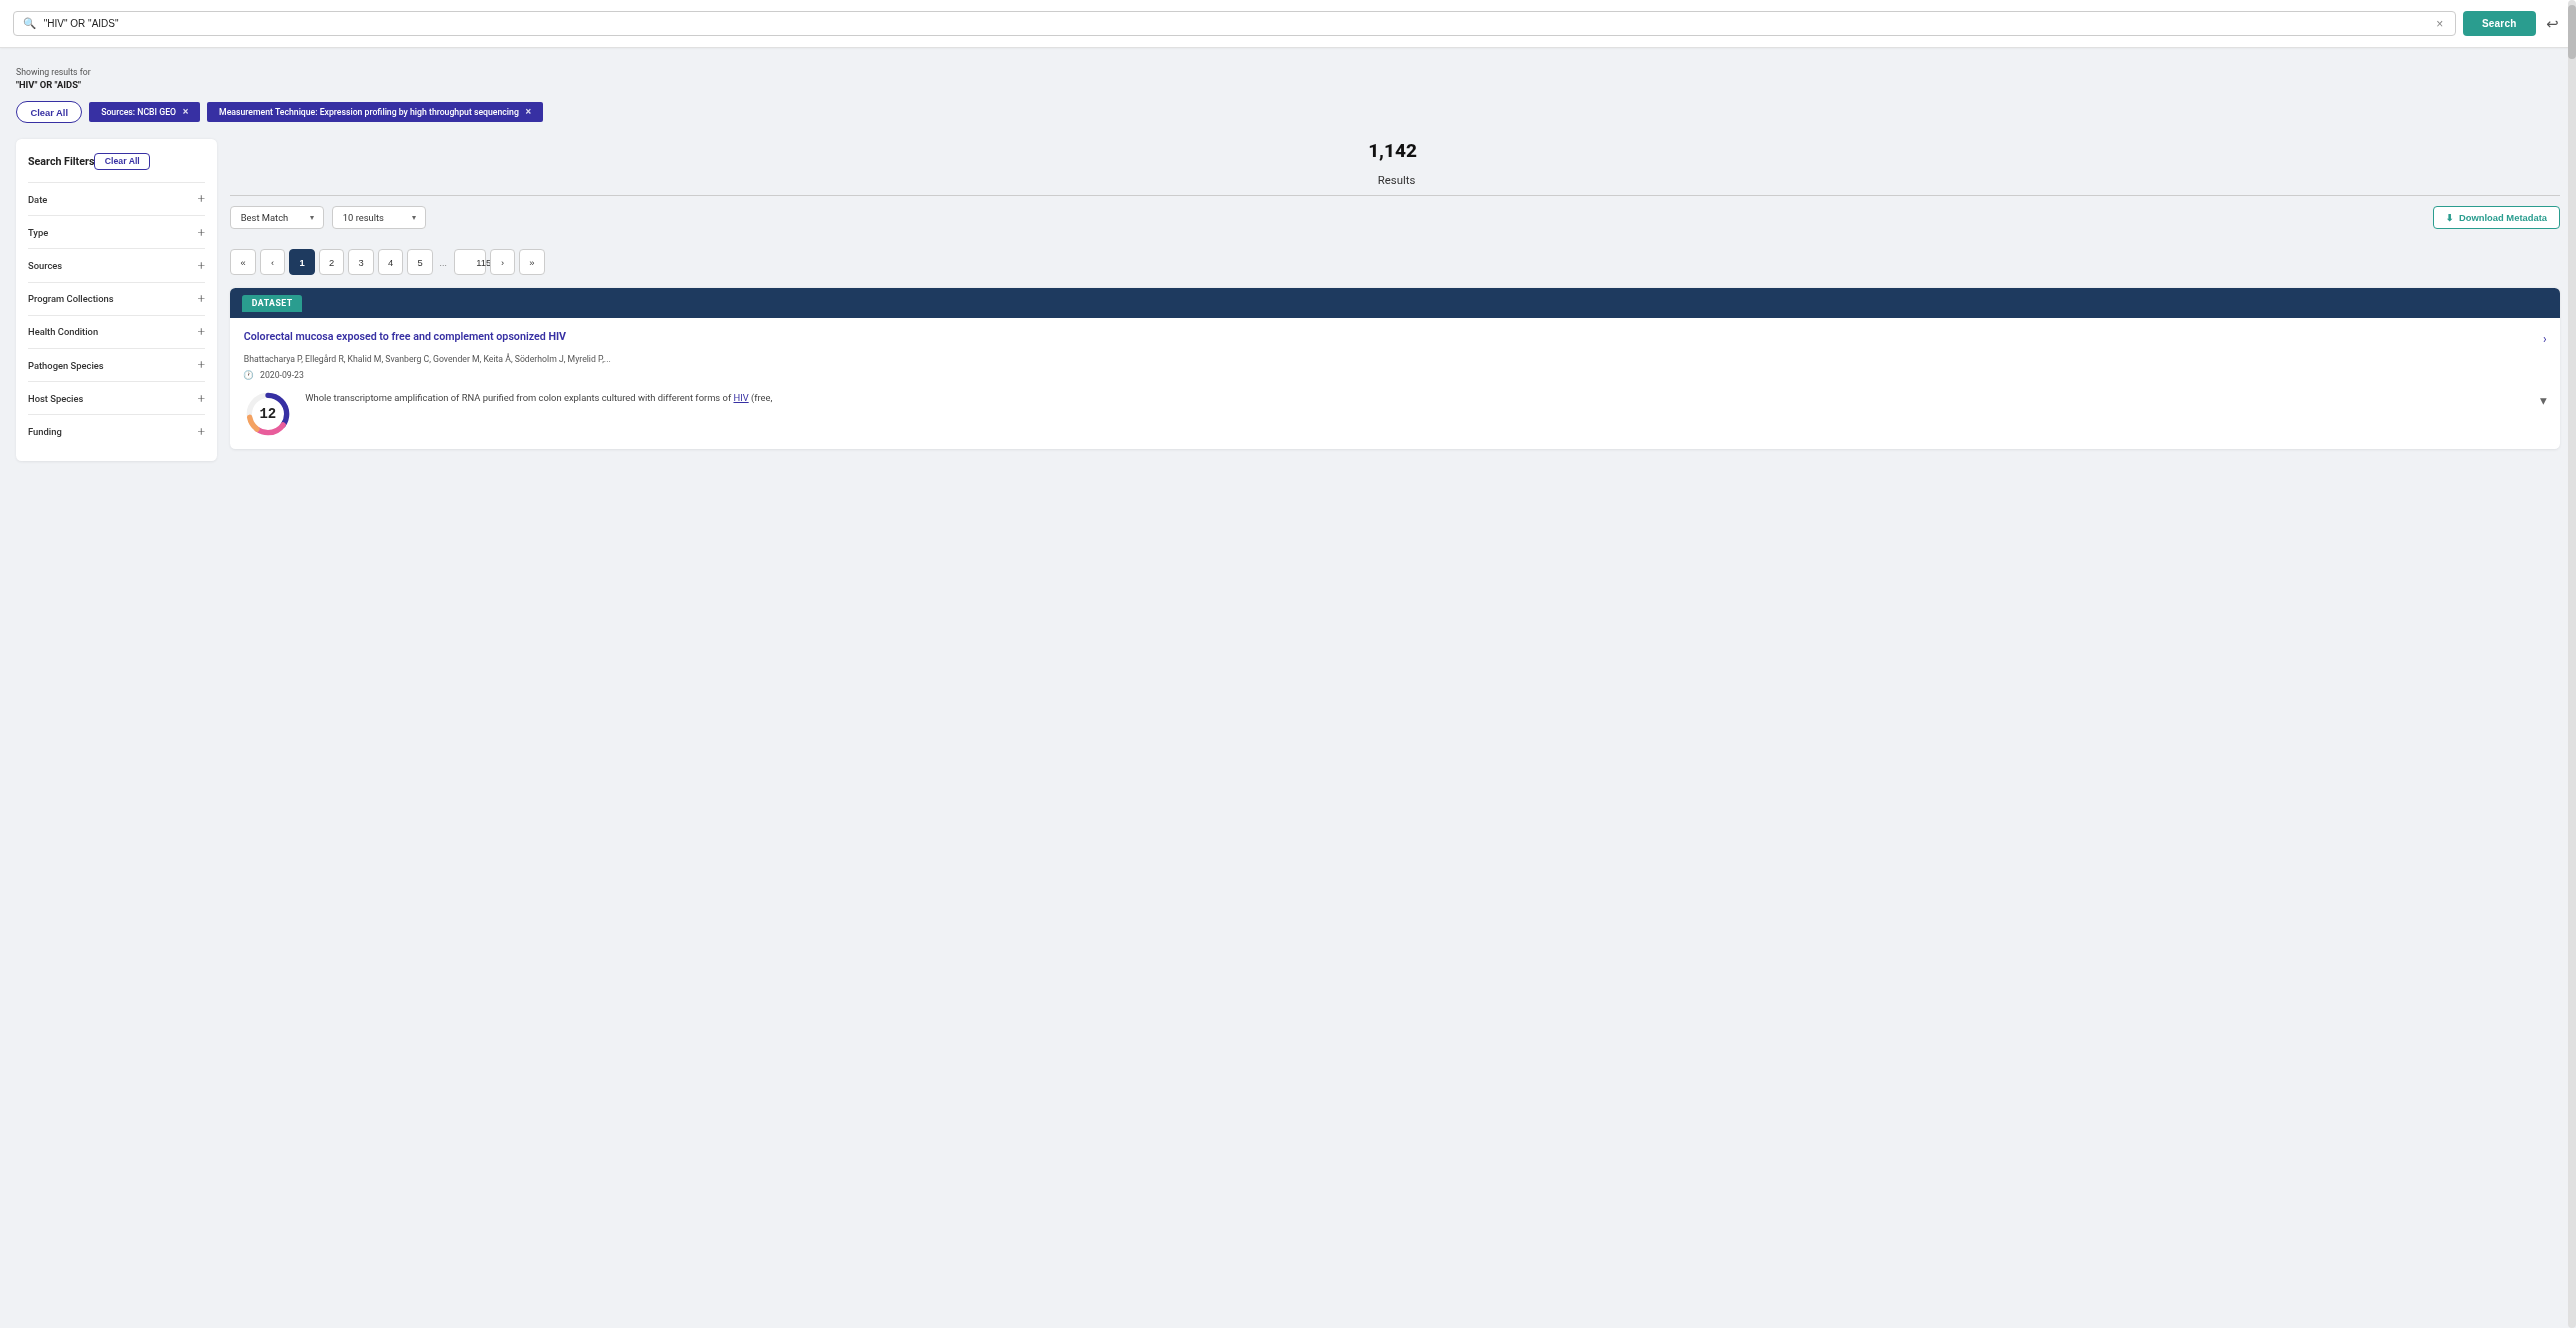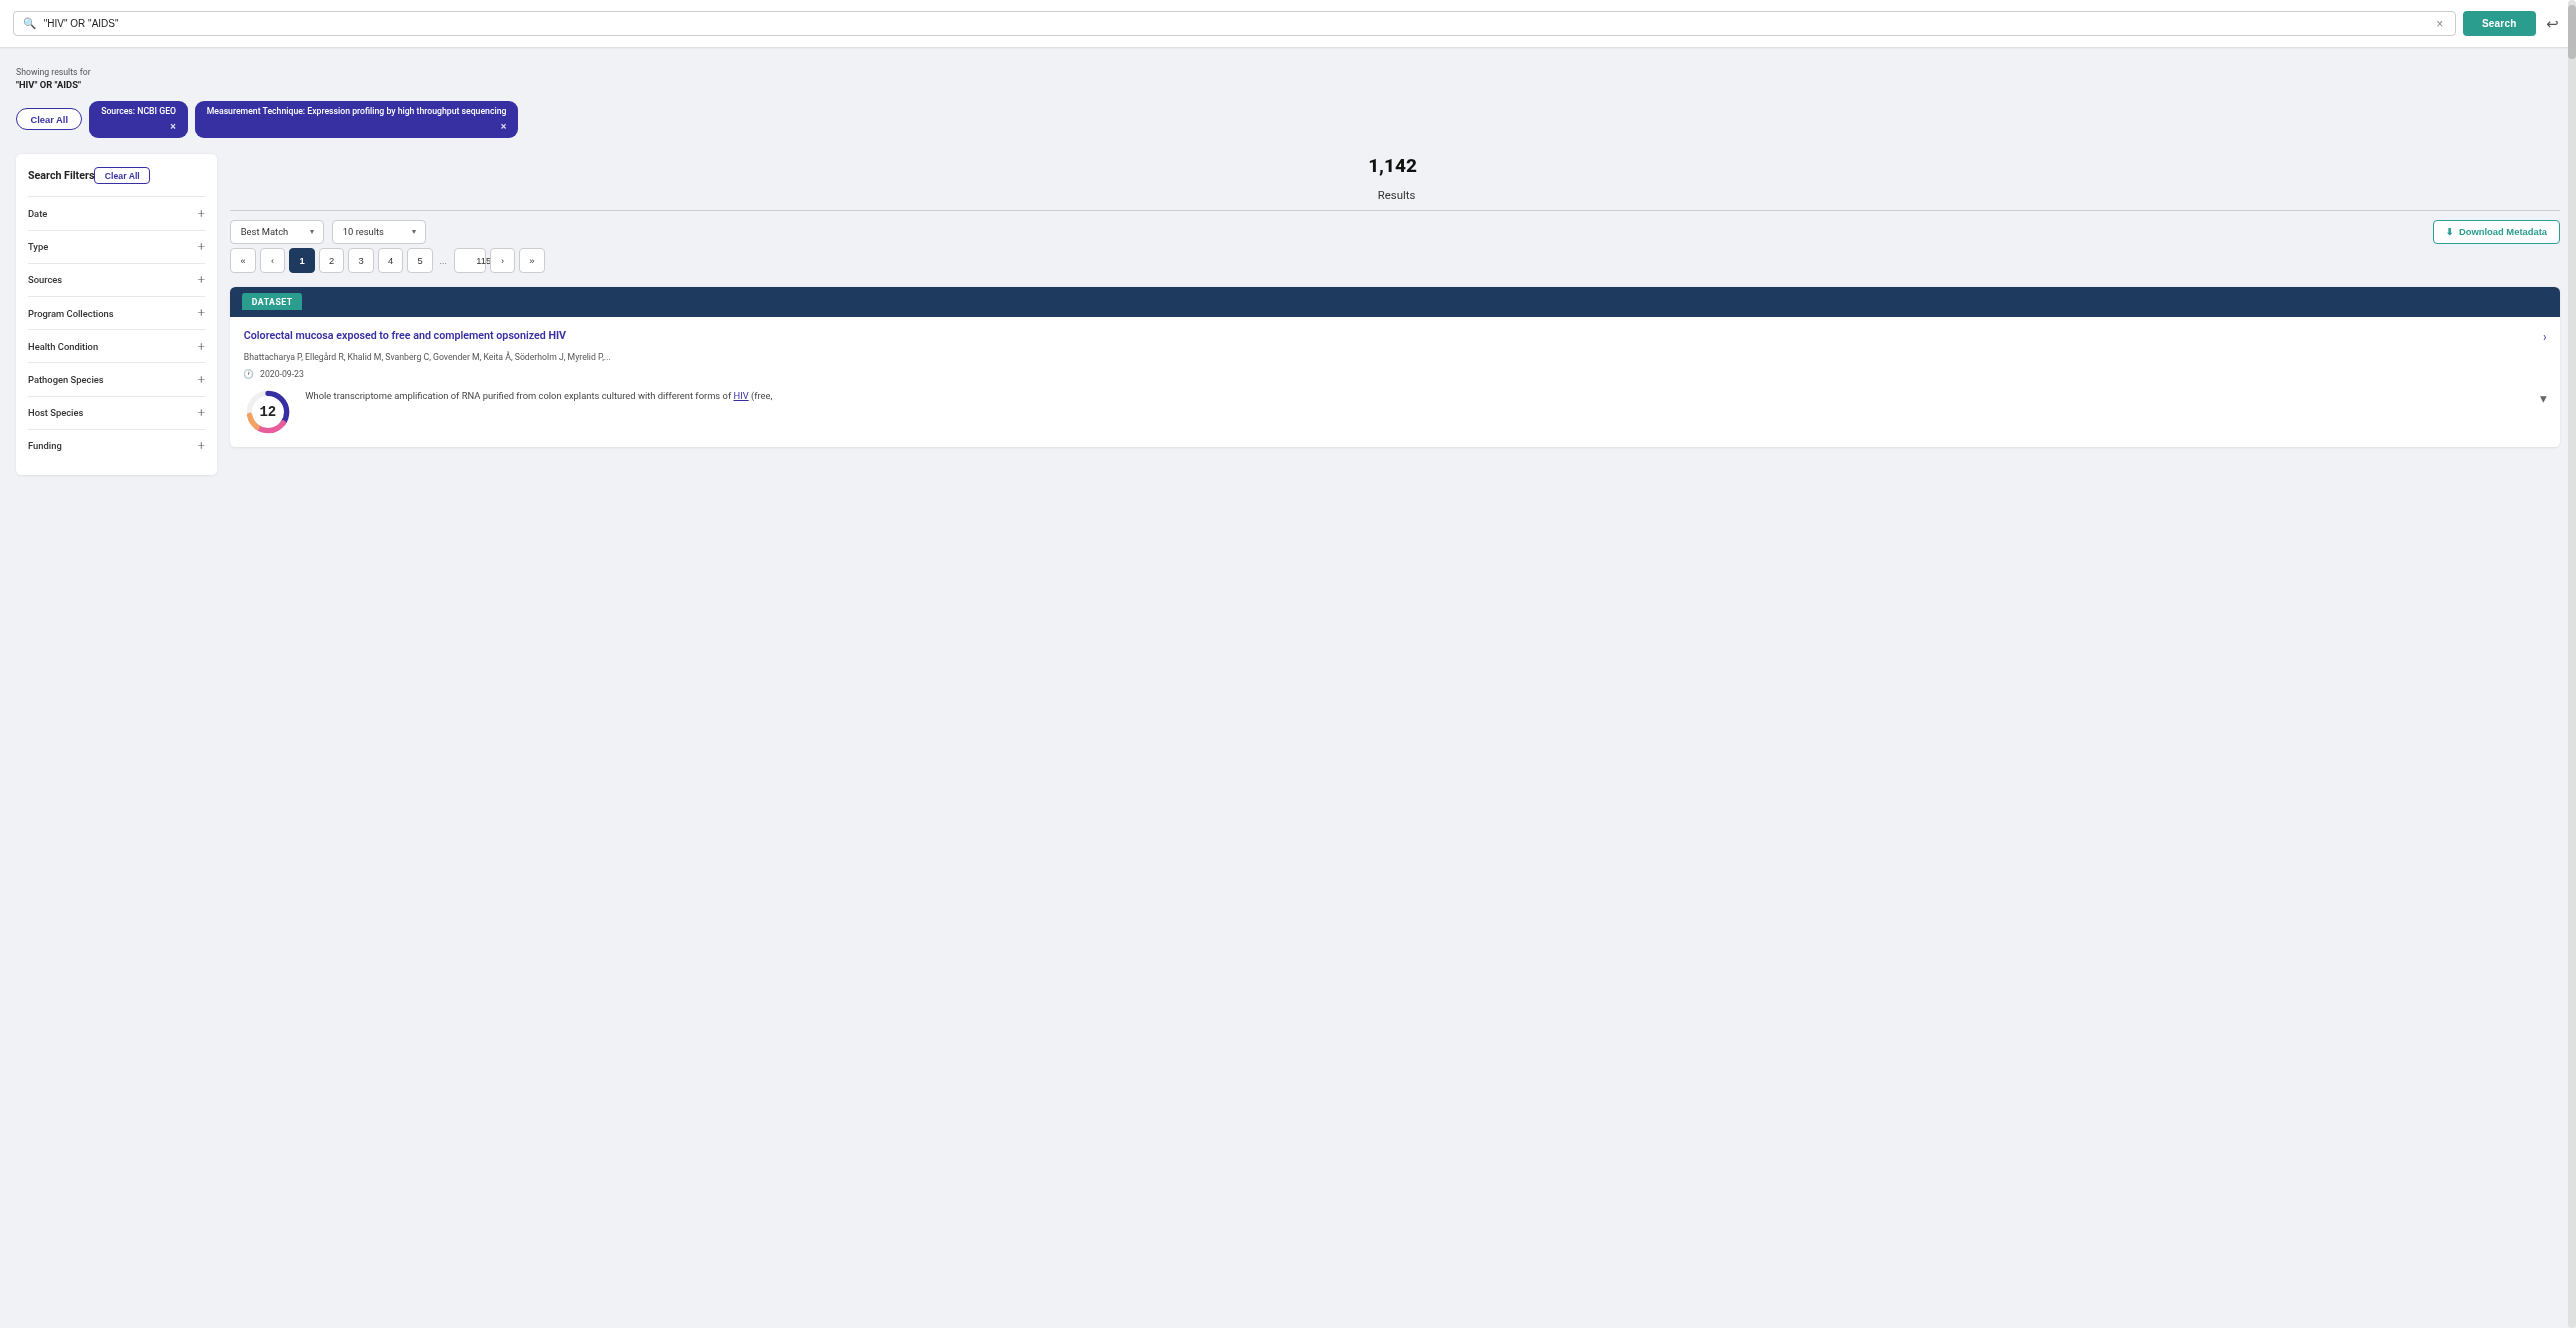--- a/index.html
+++ b/index.html
@@ -104,29 +104,28 @@
       color: #3730a3;
       border-radius: 13.4px;
       padding: 4.7px 13.4px;
       font-size: 9.4px;
       font-weight: 600;
       cursor: pointer;
     }
     .chip-filter {
       background: #3730a3;
       color: #fff;
-      border-radius: 9px;
+      border-radius: 2px;
       padding: 4.7px 12px;
       font-size: 8.7px;
       font-weight: 500;
       display: flex;
-      align-items: flex-end;
+      align-items: flex-start;
       gap: 6.7px;
       cursor: pointer;
-      flex-direction: column;
     }
     .chip-filter .chip-close {
       font-size: 10.7px;
       line-height: 1;
       opacity: 0.85;
       cursor: pointer;
     }
 
     
     .two-col {
@@ -209,21 +208,21 @@
       font-weight: 400;
       color: #333;
       margin-top: 11px;
     }
 
     
     .controls-row {
       display: flex;
       align-items: center;
       gap: 8px;
-      margin-bottom: 4px;
+      margin-bottom: 20px;
       flex-wrap: wrap;
     }
     .select-dropdown {
       border: 1px solid #ccc;
       border-radius: 4px;
       padding: 5.4px 9.4px;
       font-size: 9.4px;
       color: #333;
       background: #fff;
       cursor: pointer;

